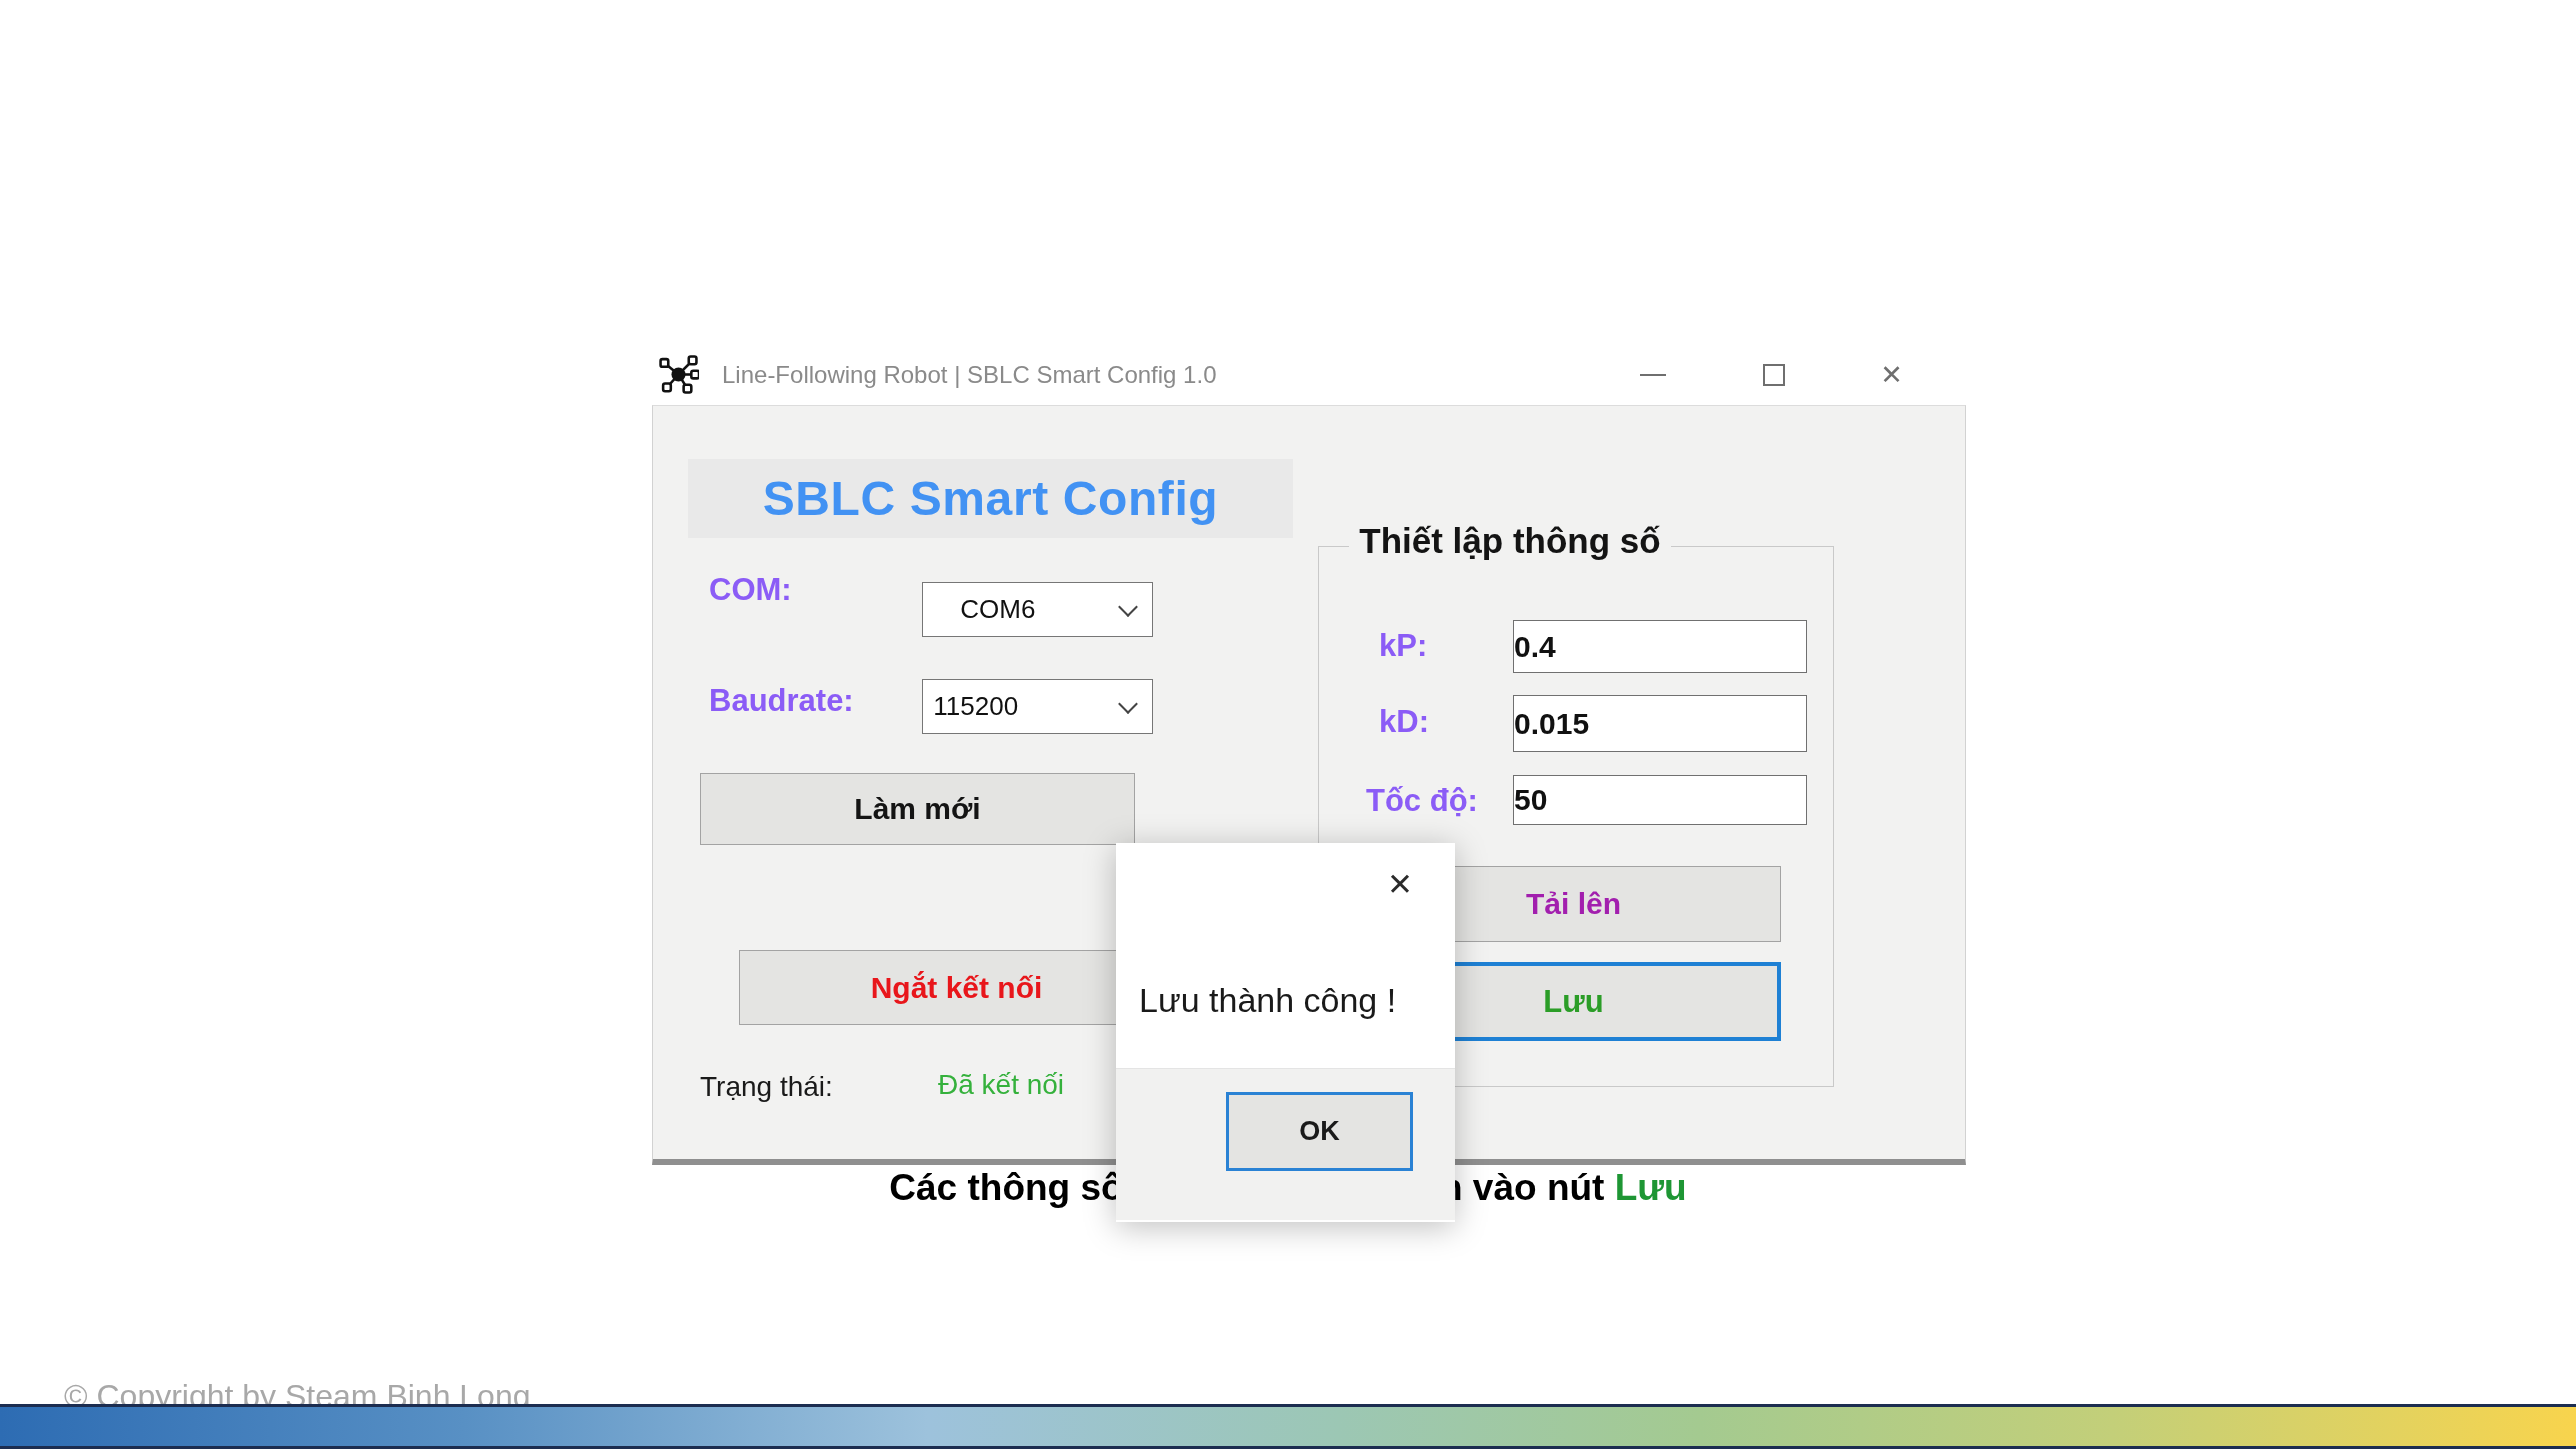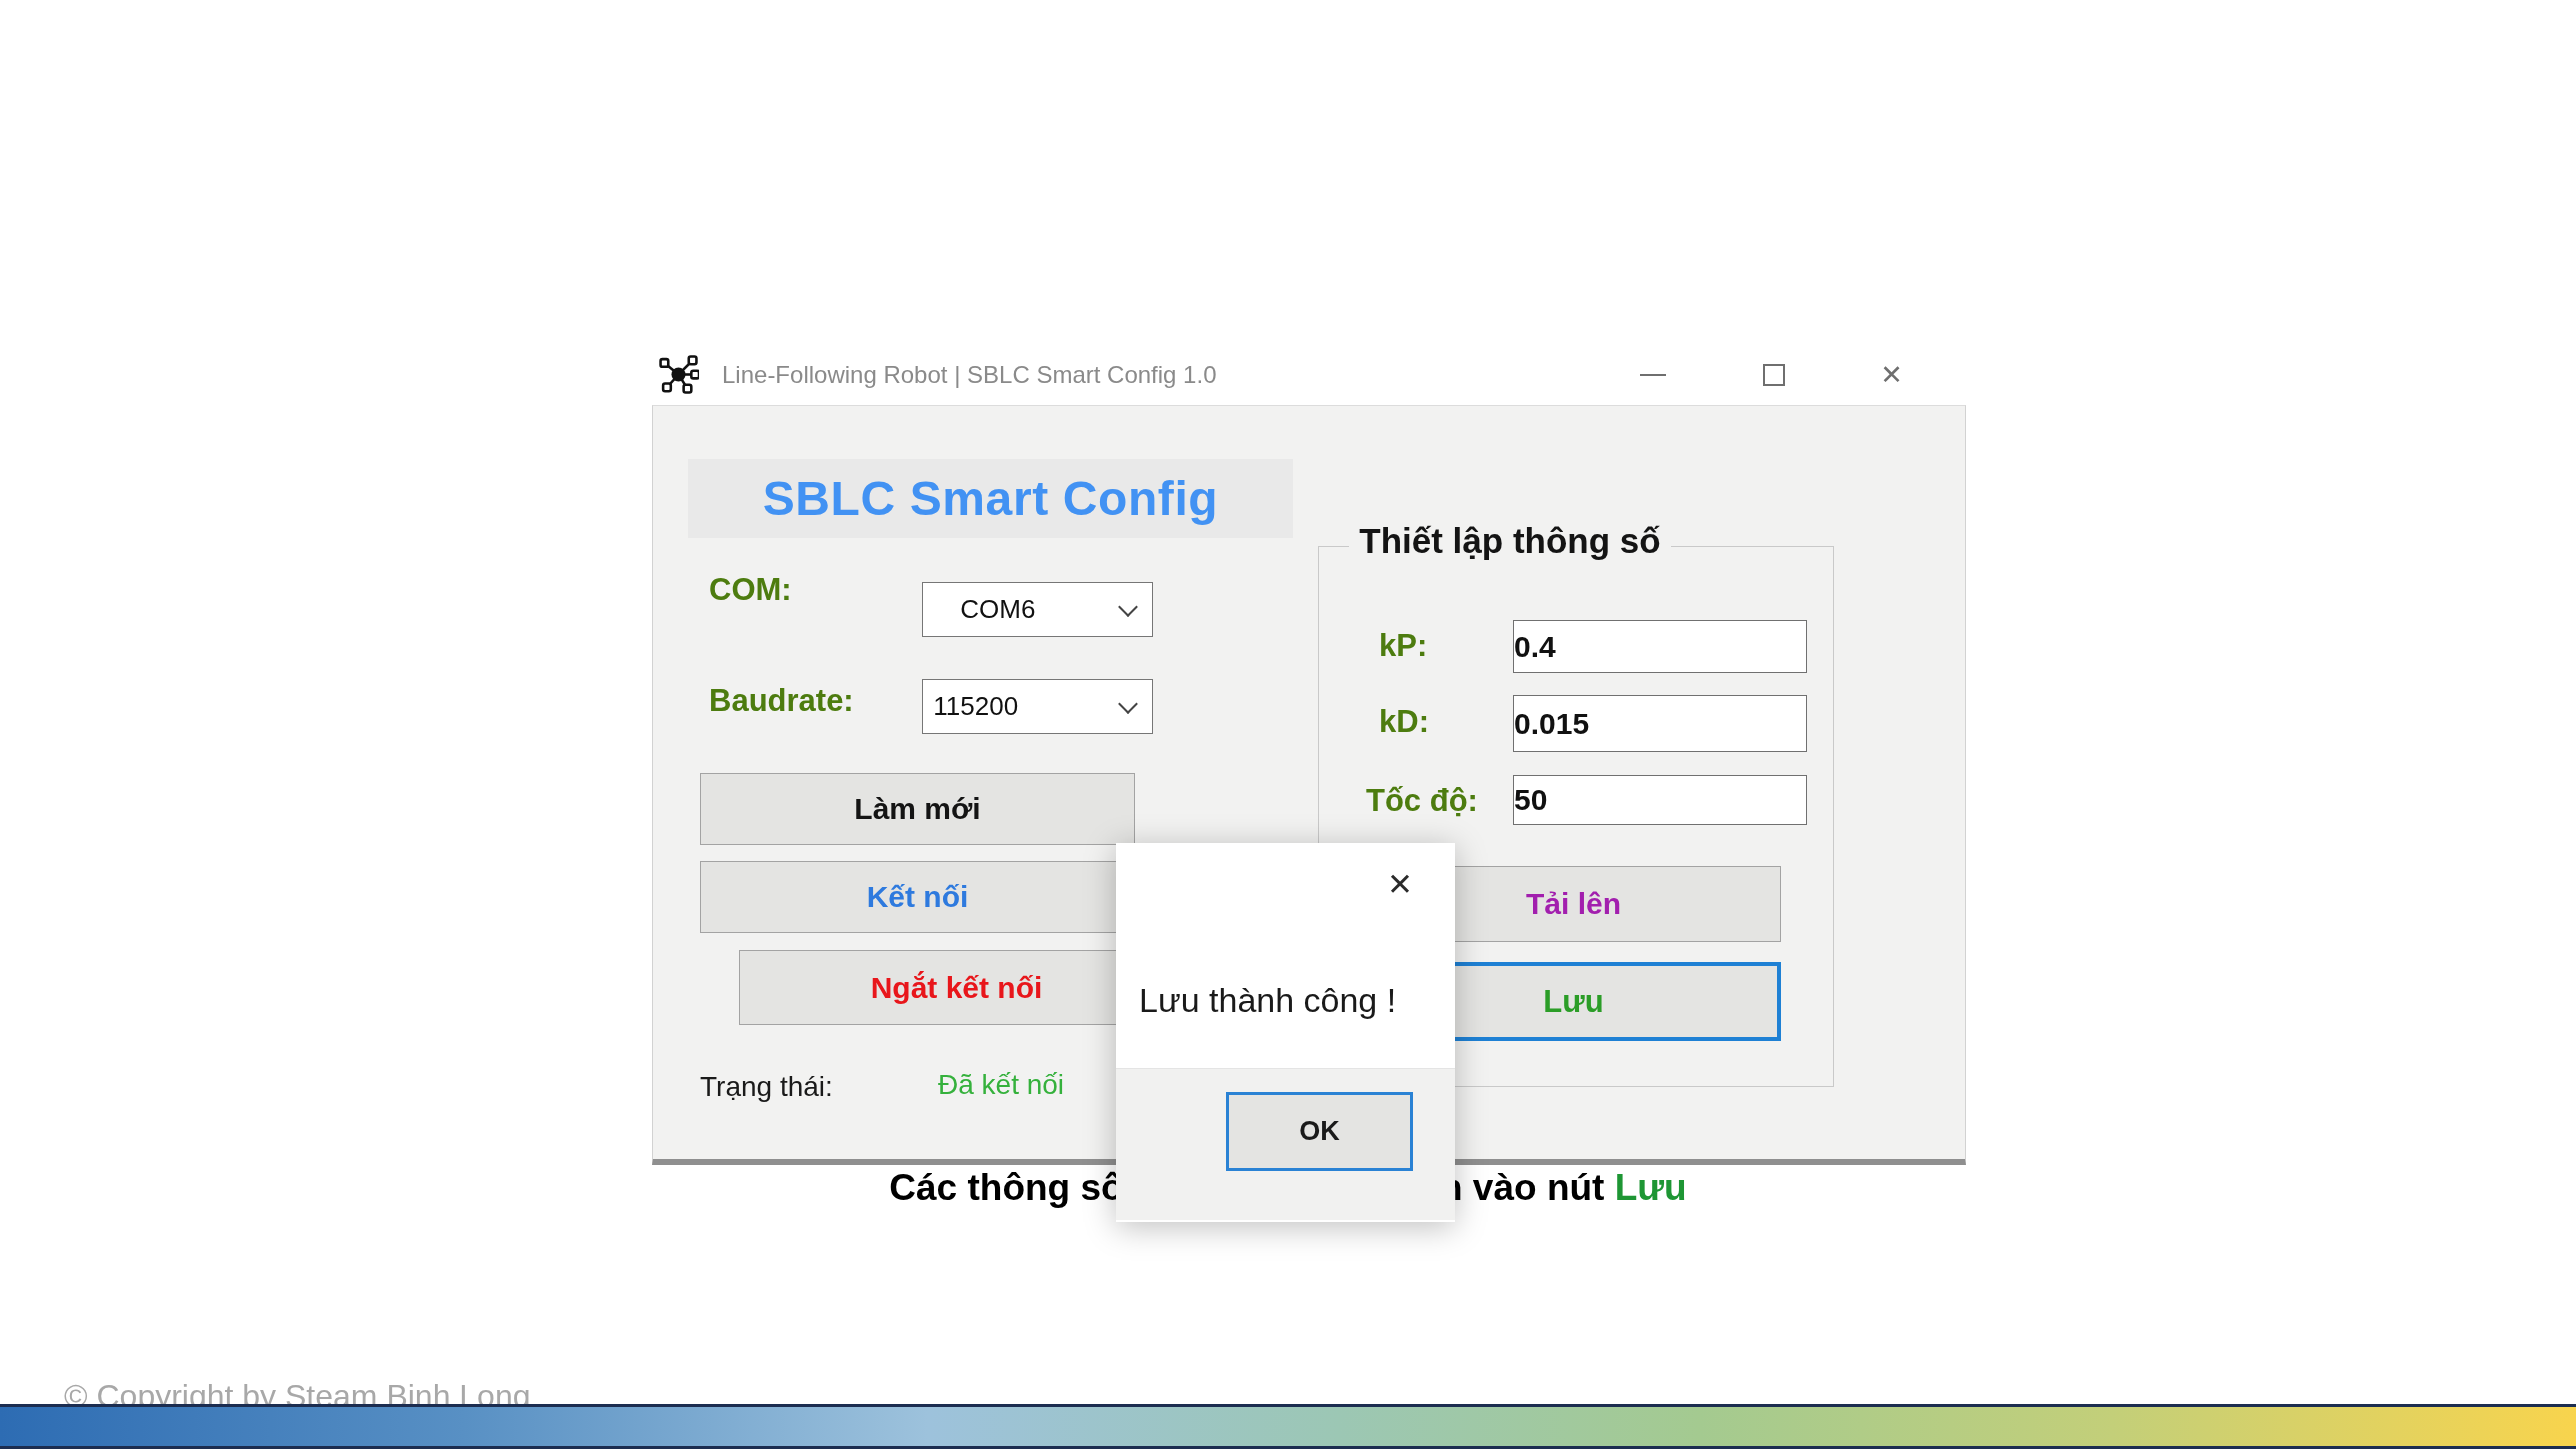--- a/index.html
+++ b/index.html
@@ -24,21 +24,21 @@
 
   .winbody { position:absolute; left:0; top:60px; width:1314px; height:760px; background:#f2f2f1;
              border-left:1.3px solid #d2d2d2; border-right:1.3px solid #d2d2d2;
              border-top:1.3px solid #dcdcdc; border-bottom:6.4px solid #8f8f8f; }
 
   
   .banner { position:absolute; left:35px; top:53px; width:605px; height:79px; background:#e9e9e9;
             display:flex; align-items:center; justify-content:center; }
   .banner span { font-size:48px; font-weight:bold; color:#4292f3; letter-spacing:0.6px; white-space:nowrap; }
 
-  .lbl { position:absolute; font-weight:bold; color:#4d7c0f; white-space:nowrap; }
+  .lbl { position:absolute; font-weight:bold; color:#8b5cf6; white-space:nowrap; }
   .lbl-com { left:56px; top:166px; font-size:31px; }
   .lbl-baud { left:56px; top:277px; font-size:31px; }
 
   .combo { position:absolute; left:269px; width:231px; height:55px; background:#ffffff;
            border:1.3px solid #767676; display:flex; align-items:center; cursor:default; }
   .combo-com { top:176px;padding-left:27px; }
   .combo-baud { top:273px; }
   .combo-text { font-size:26px; color:#111111; padding-left:10.3px; white-space:nowrap; }
   .chevron { position:absolute; right:16.7px; top:16.7px; width:14px; height:14px;
              border-right:2.6px solid #444444; border-bottom:2.6px solid #444444; transform:rotate(45deg); }
@@ -156,23 +156,20 @@
 
       <span class="lbl lbl-baud">Baudrate:</span>
       <div class="combo combo-baud">
         <span class="combo-text">115200</span>
         <span class="chevron"></span>
       </div>
 
       <div class="btn btn-refresh">
         <span>Làm mới</span>
       </div>
-      <div class="btn btn-connect">
-        <span>Kết nối</span>
-      </div>
       <div class="btn btn-disconnect">
         <span>Ngắt kết nối</span>
       </div>
 
       <span class="status-label">Trạng thái:</span>
       <span class="status-value">Đã kết nối</span>
 
       <div class="groupbox"></div>
       <span class="group-title">Thiết lập thông số</span>
 

